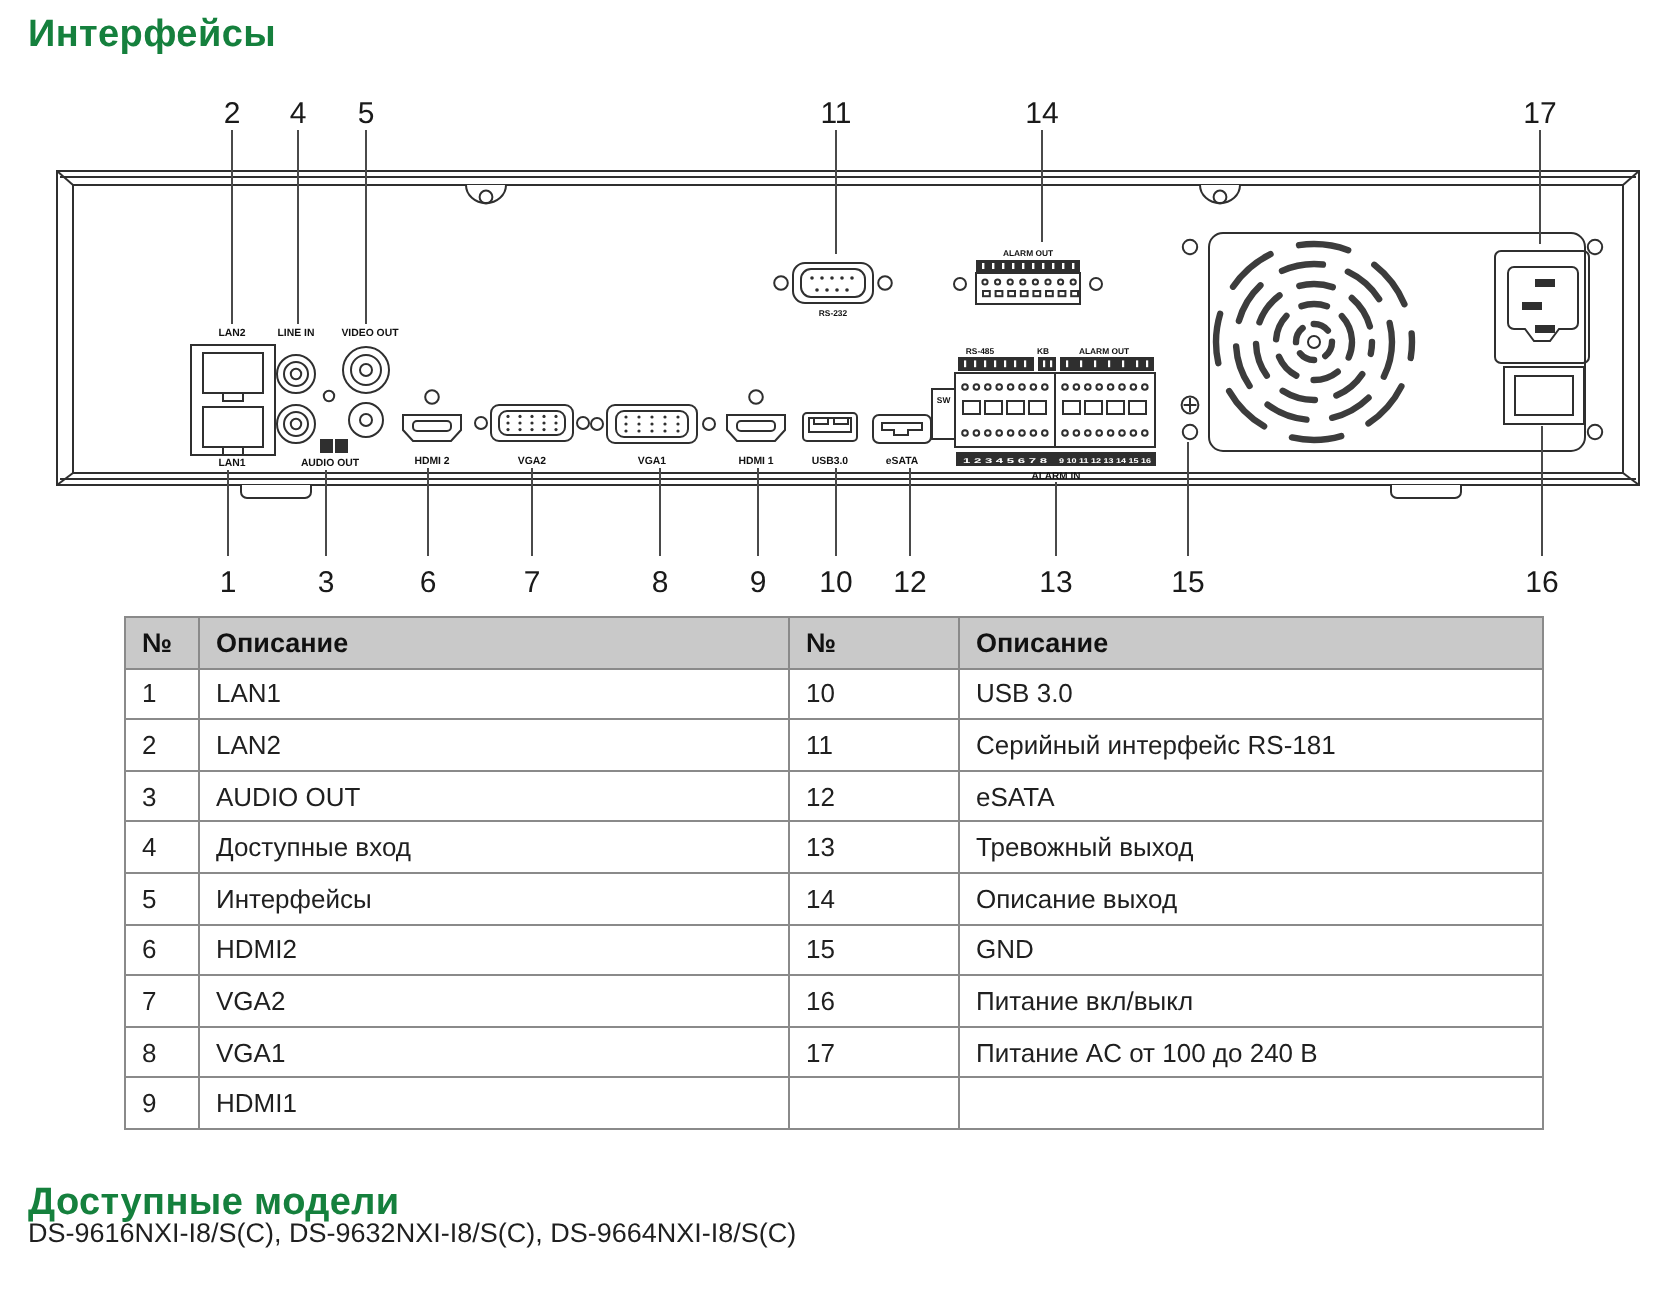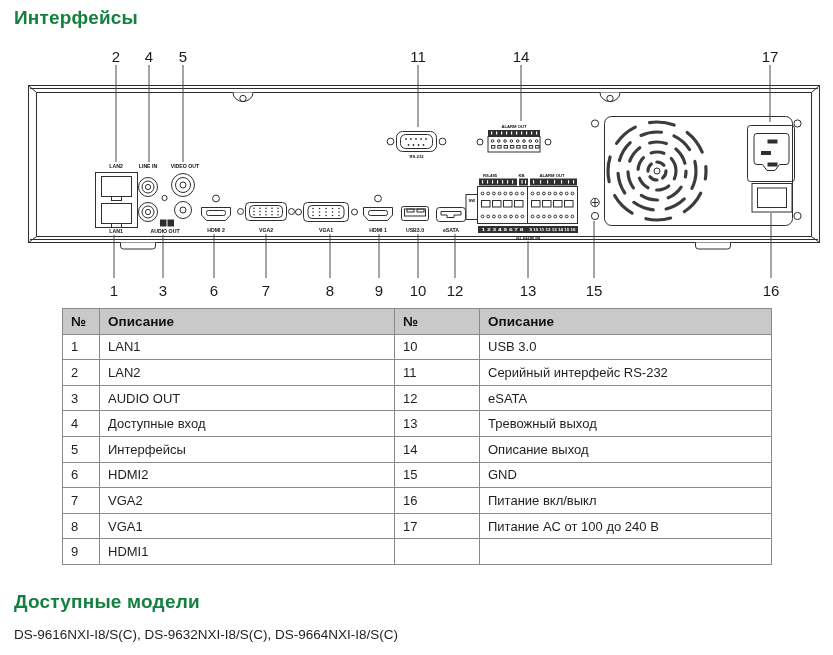--- a/index.html
+++ b/index.html
@@ -7,21 +7,21 @@
     position:relative;width:833px;height:655px;overflow:hidden;
     font-family:"Liberation Sans","DejaVu Sans",sans-serif;color:#1f1f1f;
   }
   .h1{
     position:absolute;left:14px;font-size:19px;font-weight:700;color:#15803d;
     letter-spacing:.2px;
   }
   #title{top:7px;}
   #models-heading{top:591px;}
   #models-text{
-    position:absolute;left:14px;top:627px;font-size:13.5px;color:#1f1f1f;
+    position:absolute;left:14px;top:609px;font-size:13.5px;color:#1f1f1f;
   }
   #diagram{position:absolute;left:0;top:0;width:833px;height:305px;}
 
   
   .ln{stroke:#2f2f2f;fill:none;stroke-width:1;}
   .fillw{fill:#fff;stroke:#2f2f2f;stroke-width:1;}
   .blk{fill:#2f2f2f;stroke:none;}
   .plbl{font-size:5.2px;font-weight:700;fill:#111;text-anchor:middle;}
   .plbl-sm{font-size:4.2px;font-weight:700;fill:#111;text-anchor:middle;}
   .microwhite{font-size:3.4px;fill:#fff;text-anchor:middle;font-weight:700;}
@@ -415,21 +415,21 @@
       <tr>
         <td>1</td>
         <td>LAN1</td>
         <td>10</td>
         <td>USB 3.0</td>
       </tr>
       <tr>
         <td>2</td>
         <td>LAN2</td>
         <td>11</td>
-        <td>Серийный интерфейс RS-232</td>
+        <td>Серийный интерфейс RS-181</td>
       </tr>
       <tr>
         <td>3</td>
         <td>AUDIO OUT</td>
         <td>12</td>
         <td>eSATA</td>
       </tr>
       <tr>
         <td>4</td>
         <td>Доступные вход</td>

